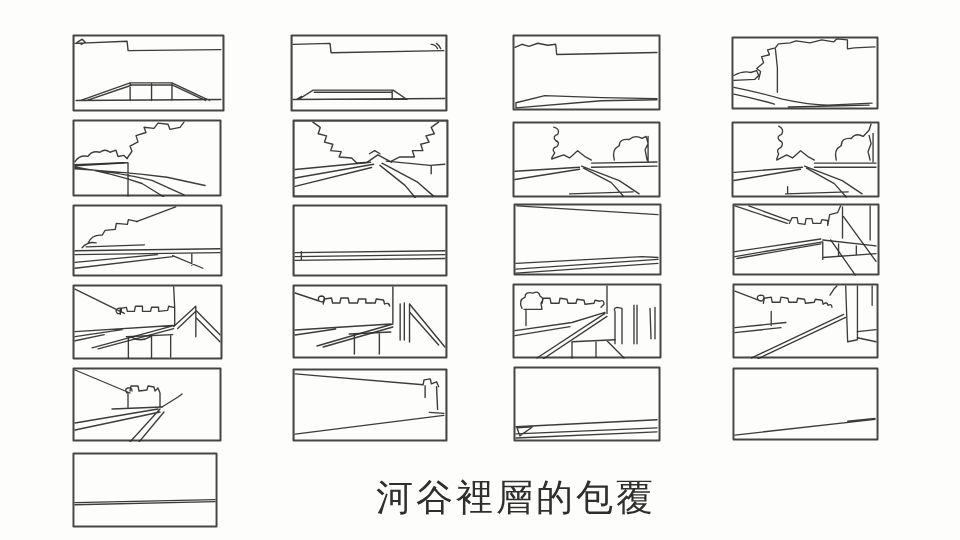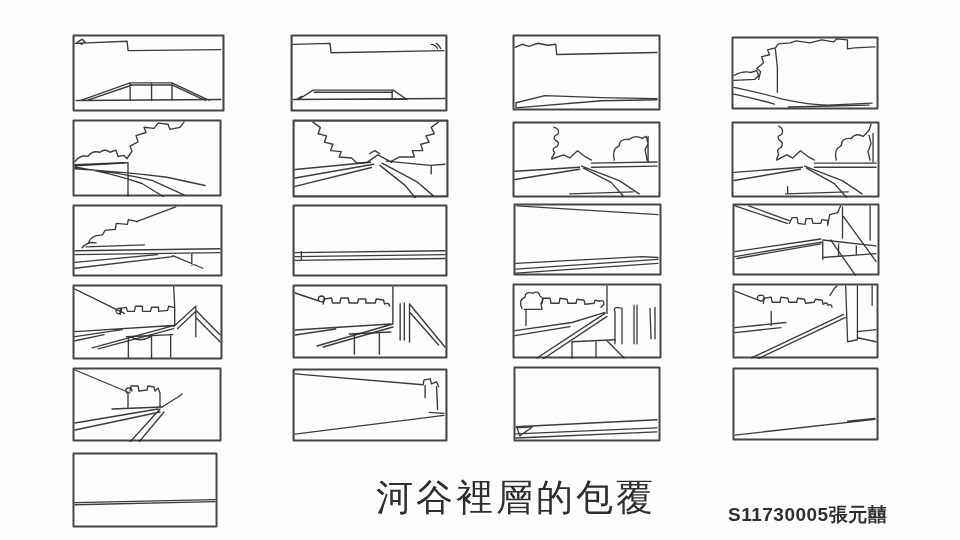--- a/index.html
+++ b/index.html
@@ -238,15 +238,14 @@
     <figure class="frame" style="left:72px;top:452px;width:146px;height:76px">
       <svg viewBox="0 0 150 75" preserveAspectRatio="none" role="img" aria-label="empty frame with single horizon line">
         <rect x="1.5" y="1.5" width="147" height="72"></rect>
         <path d="M3,50 L147,47 M3,52 L147,49"></path>
       </svg>
     </figure>
 
   </div>
 
   <div class="title">河谷裡層的包覆</div>
-  <div class="credit">S11730005張元囍</div>
 
 </div>
 
 </body></html>

